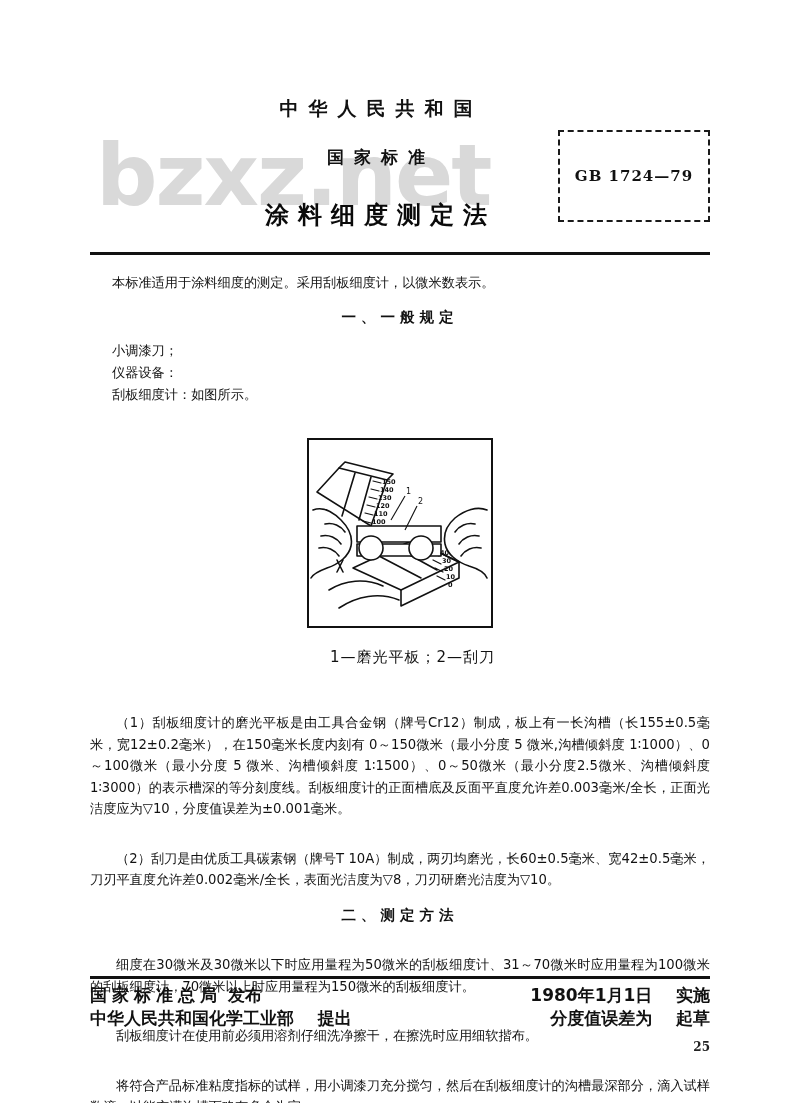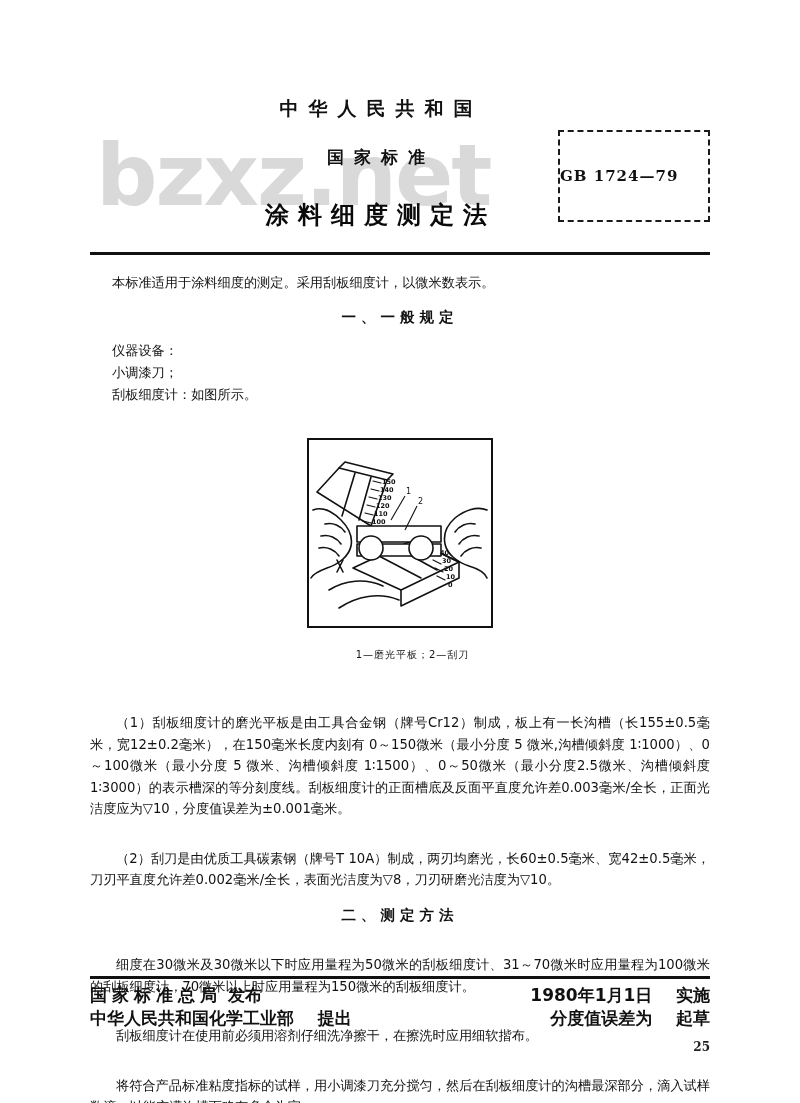--- a/index.html
+++ b/index.html
@@ -82,21 +82,21 @@
     position: absolute;
     left: 558px;
     top: 130px;
     width: 148px;
     height: 88px;
     border: 2px dashed #1a1a1a;
     background: #ffffff;
     z-index: 4;
     display: flex;
     align-items: center;
-    justify-content: flex-start;
+    justify-content: center;
   }
   .gb-box span {
     font-family: "DejaVu Serif", "Liberation Serif", serif;
     font-size: 15px;
     font-weight: bold;
     letter-spacing: 1px;
     color: #111;
   }
 
   .rule-thick {
@@ -158,21 +158,21 @@
     width: 182px;
     height: 186px;
     border: 2px solid #111;
     background: #fff;
     position: relative;
     overflow: hidden;
   }
   .figure-frame svg { display: block; }
   .fig-caption {
     margin-top: 16px;
-    font-size: 10px;
+    font-size: 15px;
     letter-spacing: 1px;
     color: #111;
     margin-left: 25px;
   }
 
   
   .content-lower {
     position: absolute;
     left: 90px;
     top: 684px;
@@ -242,22 +242,22 @@
   </div>
 
   <div class="rule-thick"></div>
 
   <div class="content">
     <p class="para lead">本标准适用于涂料细度的测定。采用刮板细度计，以微米数表示。</p>
 
     <div class="section-head">一、一般规定</div>
 
     <div class="spec-list">
+      <div>小调漆刀；</div>
       <div>仪器设备：</div>
-      <div>小调漆刀；</div>
       <div>刮板细度计：如图所示。</div>
     </div>
   </div>
 
   <div class="figure-wrap">
     <div class="figure-frame">
       <svg width="182" height="186" viewBox="0 0 182 186">
         <g fill="none" stroke="#111" stroke-width="1.6" stroke-linejoin="round" stroke-linecap="round">
 
           <path d="M8 52 L30 28 L78 40 L62 86 Z" fill="#fff"></path>

